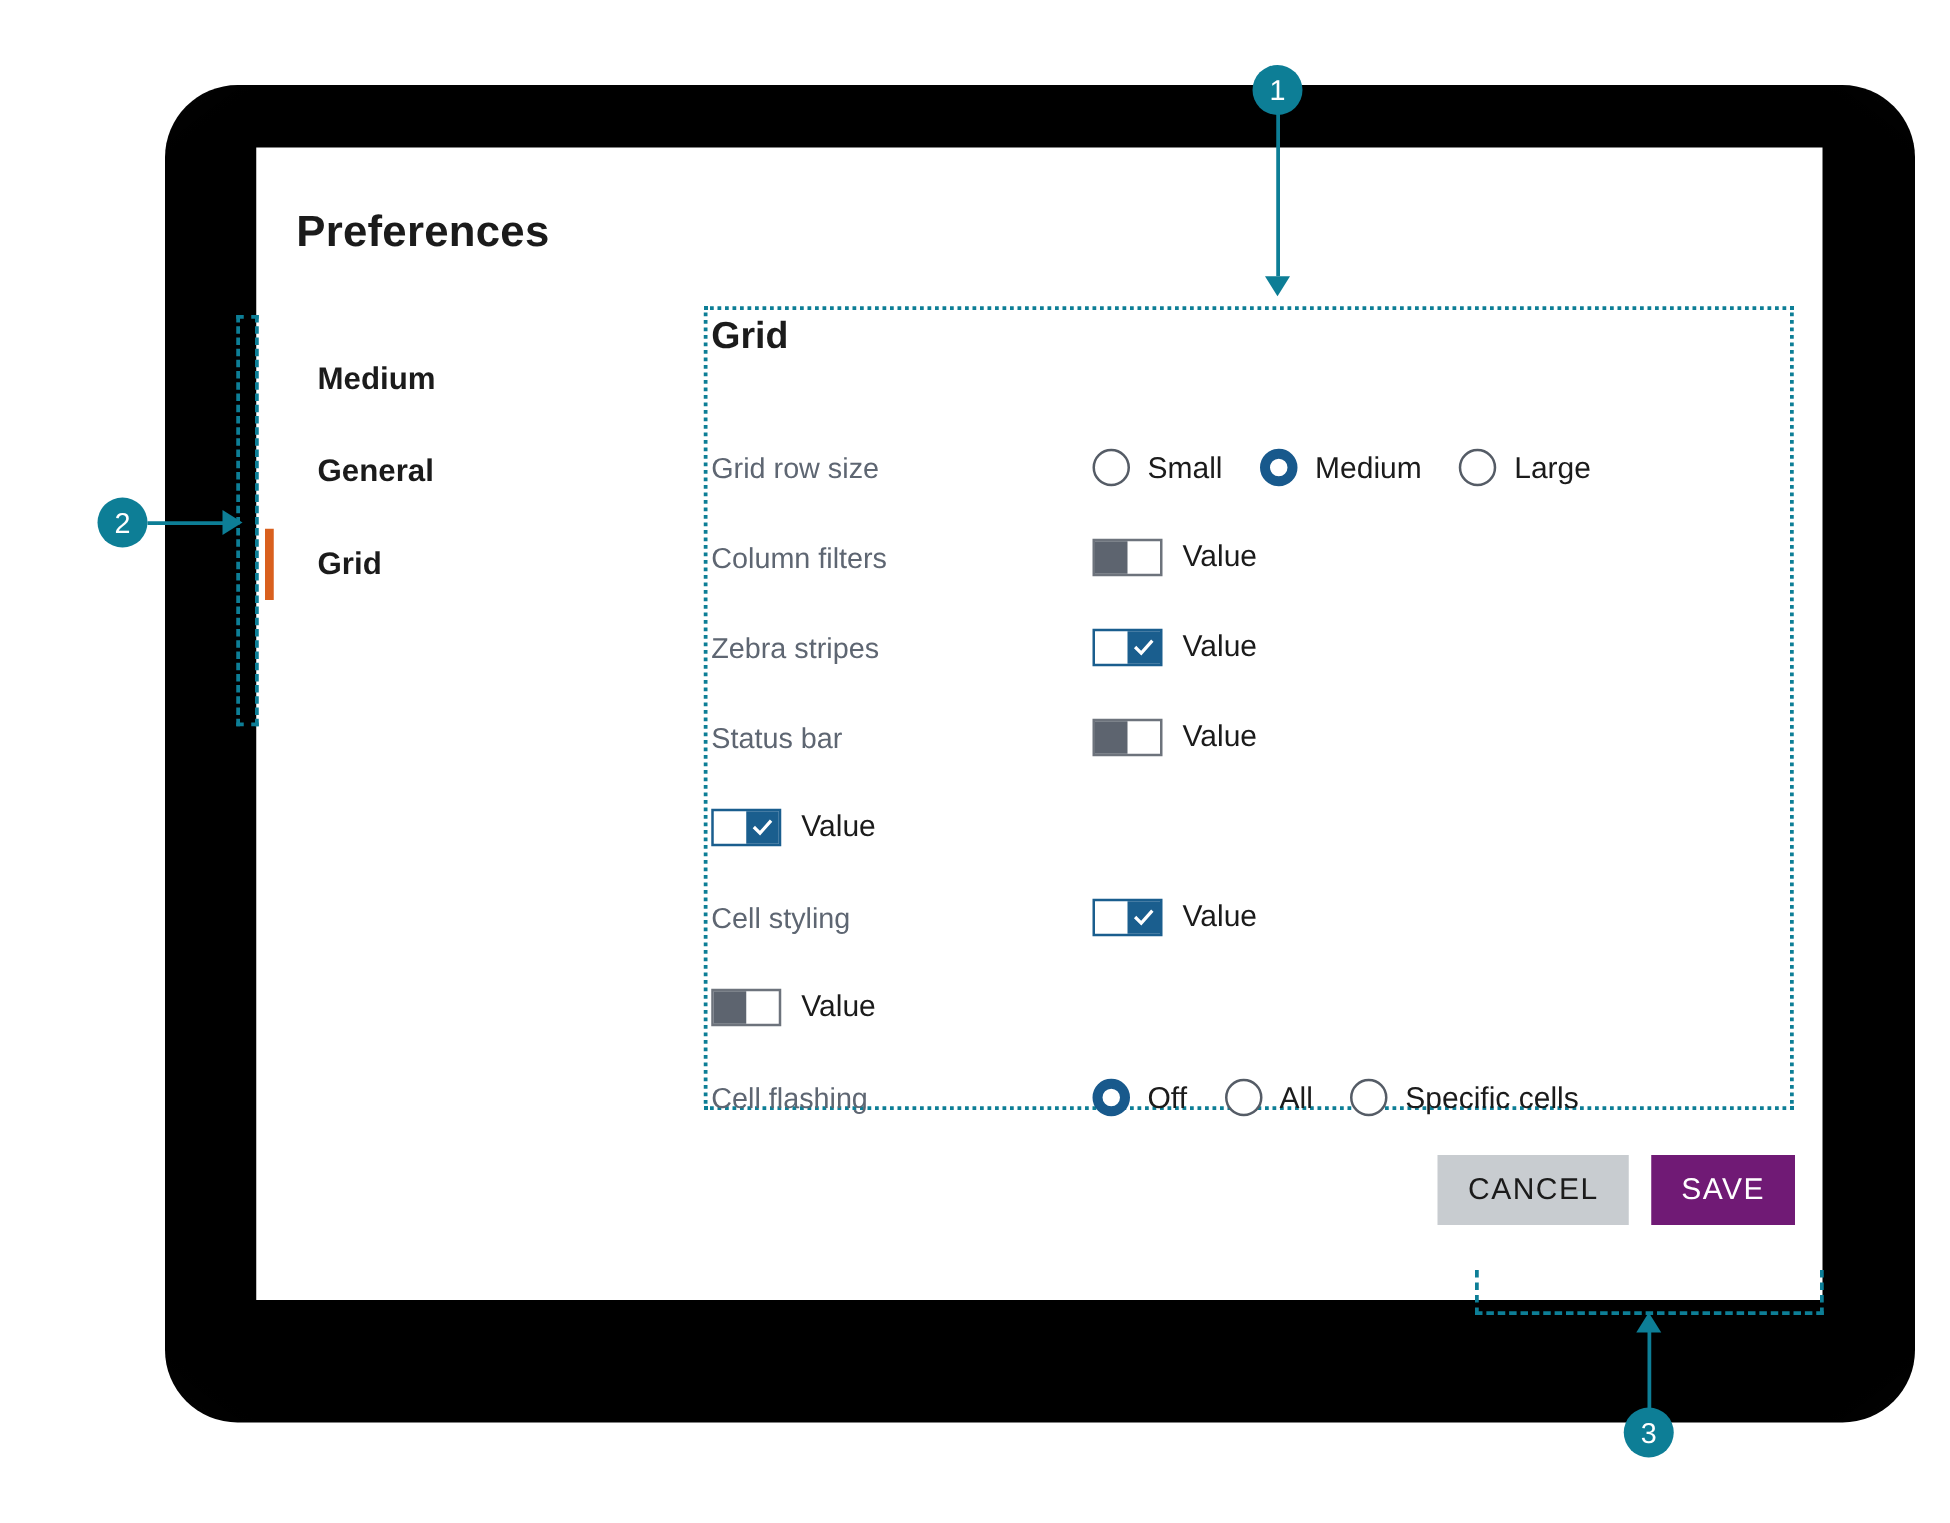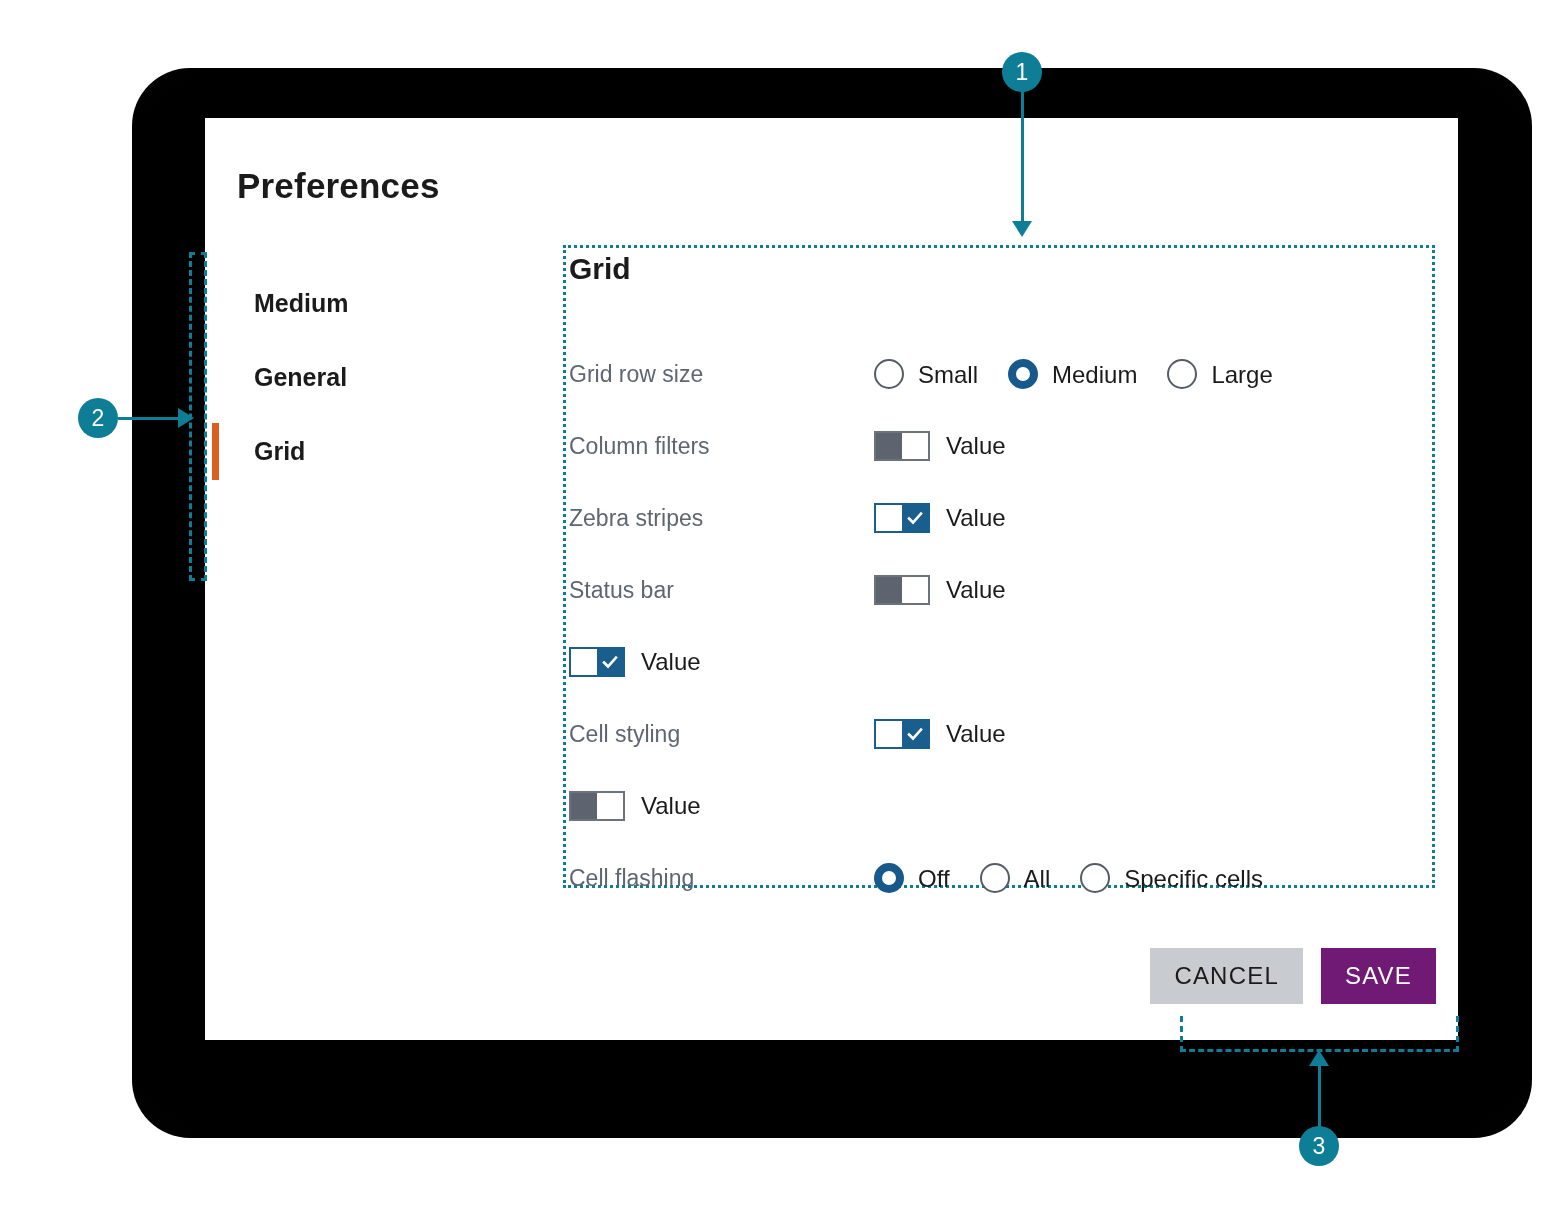--- a/index.html
+++ b/index.html
@@ -217,21 +217,21 @@
   .toggle-value {
     margin-left: 16px;
     font-size: 24px;
     color: #1b1b1b;
   }
 
   
   .footer {
     position: absolute;
     right: 22px;
-    bottom: 36px;
+    bottom: 60px;
     display: flex;
     align-items: flex-start;
   }
   .btn {
     font-size: 24px;
     letter-spacing: 1.2px;
     border: none;
     cursor: pointer;
     font-family: "Liberation Sans", sans-serif;
     height: 56px;

